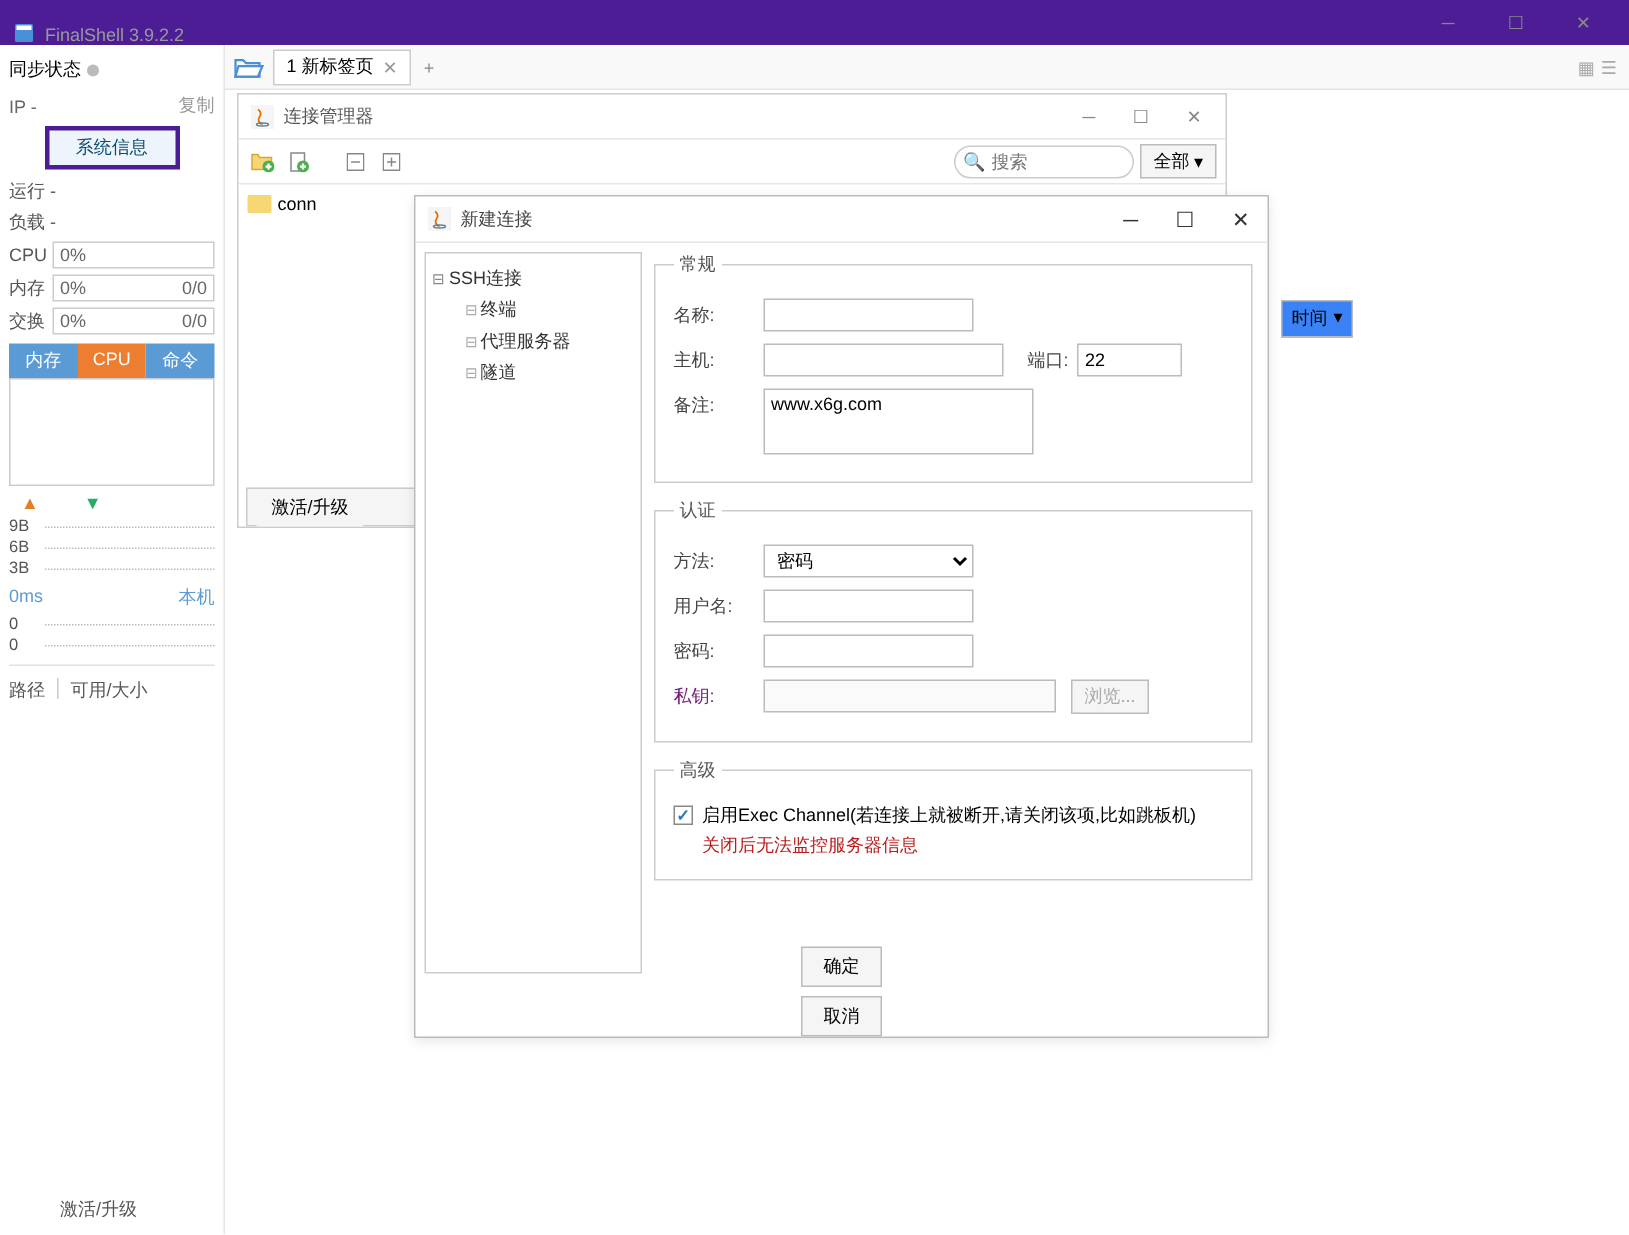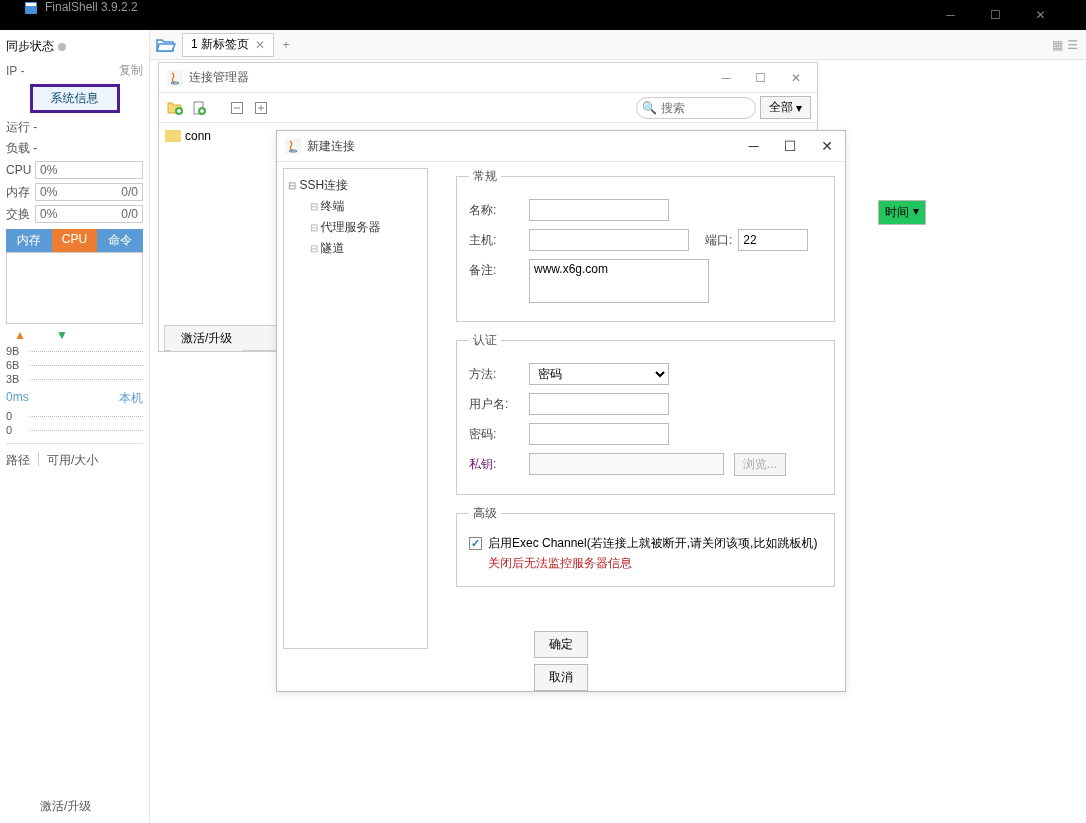--- a/index.html
+++ b/index.html
@@ -1,19 +1,19 @@
 <!DOCTYPE html>
 <html><head>
   <meta charset="utf-8">
   <style>
     * { box-sizing: border-box; margin: 0; padding: 0; font-family: "Microsoft YaHei", "Segoe UI", sans-serif; font-size: 12px; }
     body { background: #fff; width: 1086px; height: 823px; overflow: hidden; position: relative; }
     
     
-    .titlebar { height: 30px; display: flex; align-items: flex-start; padding: 0 23px; background: #000000; }
+    .titlebar { height: 30px; display: flex; align-items: flex-end; padding: 0 8px; background: #4c1d95; }
     .titlebar-icon { width: 16px; height: 16px; margin-right: 6px; display: inline-flex; }
     .titlebar-icon svg { width: 16px; height: 16px; }
     .titlebar-title { color: #999; font-size: 12px; flex: 1; }
     .win-controls { display: flex; gap: 0; }
     .win-btn { width: 45px; height: 30px; display: flex; align-items: center; justify-content: center; color: #888; cursor: pointer; }
     
     
     .main-layout { display: flex; height: calc(100% - 30px); }
     
     
@@ -73,38 +73,38 @@
     .cm-search-wrap .mag { position: absolute; left: 6px; top: 4px; color: #999; }
     .cm-all-btn { border: 1px solid #bbb; background: #f5f5f5; padding: 2px 8px; cursor: pointer; display: flex; align-items: center; gap: 3px; }
     .cm-body { display: flex; height: calc(100% - 60px - 26px); }
     .cm-tree { width: 100%; padding: 4px 6px; }
     .cm-tree-item { display: flex; align-items: center; gap: 4px; padding: 2px 0; cursor: pointer; }
     .folder-ico { width: 16px; height: 12px; background: #f7d774; border-radius: 1px; display: inline-block; }
     .cm-footer { height: 26px; border: 1px solid #ccc; margin: 0 5px 5px; background: #f5f5f5; display: flex; align-items: center; padding: 0 6px; }
     .cm-footer-btn { background: #f5f5f5; border: 0; padding: 4px 10px; cursor: pointer; }
     
     
-    .time-dd { position: absolute; right: 160px; top: 170px; border: 1px solid #bbb; background: #22c55e; padding: 3px 6px; display: flex; align-items: flex-start; gap: 4px; cursor: pointer; z-index: 5; }
+    .time-dd { position: absolute; right: 184px; top: 170px; border: 1px solid #bbb; background: #3b82f6; padding: 3px 6px; display: flex; align-items: flex-start; gap: 4px; cursor: pointer; z-index: 5; }
     
     
     .new-conn { position: absolute; left: 276px; top: 130px; width: 570px; height: 562px; background: #fff; border: 1px solid #bbb; z-index: 20; box-shadow: 0 2px 8px rgba(0,0,0,0.1); }
     .nc-title { height: 30px; display: flex; align-items: center; padding: 0 8px; }
     .nc-title-text { flex: 1; color: #444; }
     .nc-win-btns { display: flex; gap: 25px; color: #333; padding-right: 4px; }
     .nc-win-btns span { cursor: pointer; font-size: 14px; }
     .nc-body { display: flex; height: calc(100% - 30px - 36px); border-top: 1px solid #e5e5e5; }
     .nc-tree { width: 145px; border: 1px solid #ccc; margin: 6px 0 6px 6px; padding: 6px 4px; }
     .tree-node { padding: 2px 0; cursor: pointer; display: flex; align-items: center; gap: 3px; }
     .tree-node.root { color: #333; }
     .tree-node.child { padding-left: 22px; color: #333; }
     .tree-toggle { color: #888; font-size: 10px; }
     .tree-dash { color: #aaa; font-size: 10px; letter-spacing: -1px; }
     .nc-form { flex: 1; padding: 6px 10px 6px 8px; overflow-y: auto; }
     
-    fieldset { border: 1px solid #ccc; margin-bottom: 10px; padding: 10px 12px 14px; margin-left: 20px; }
+    fieldset { border: 1px solid #ccc; margin-bottom: 10px; padding: 10px 12px 14px; }
     legend { color: #555; padding: 0 4px; }
     .form-row { display: flex; align-items: flex-start; padding: 4px 0; }
     .form-label { width: 60px; color: #444; padding-top: 3px; }
     .form-label.disabled { color: #701a75; }
     .form-input { border: 1px solid #bbb; padding: 2px 4px; height: 22px; }
     .form-input.w1 { width: 140px; }
     .form-input.w2 { width: 160px; }
     .form-input.w3 { width: 70px; }
     .form-input.w4 { width: 195px; }
     .form-select { border: 1px solid #bbb; padding: 2px 4px; height: 22px; width: 140px; background: #fff; }

